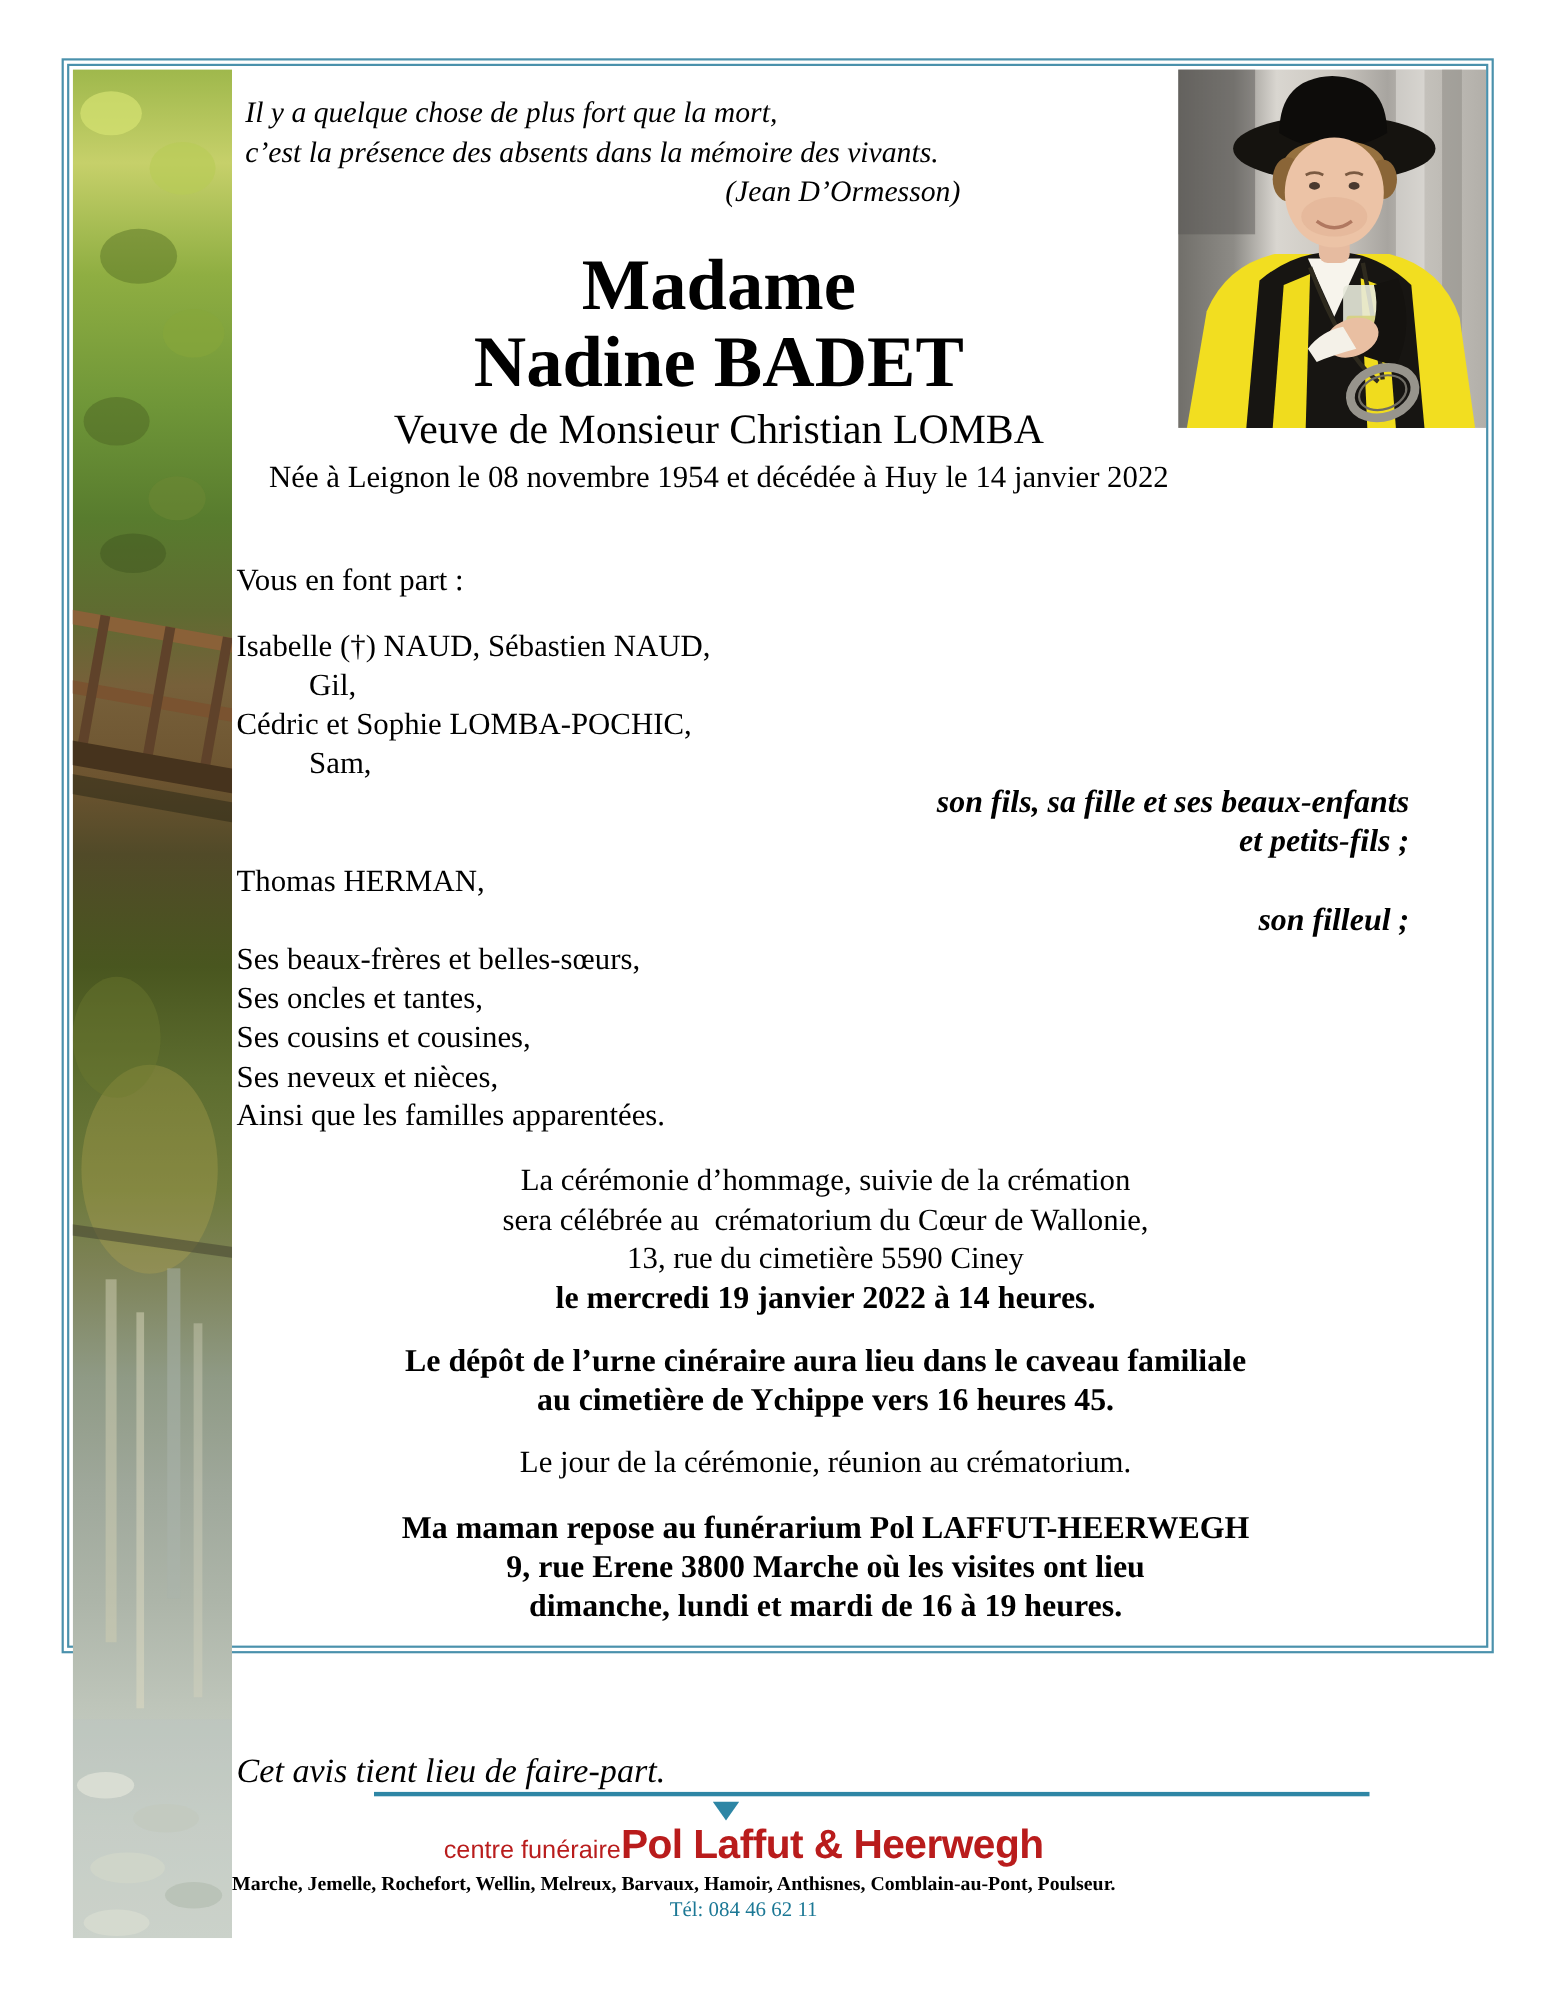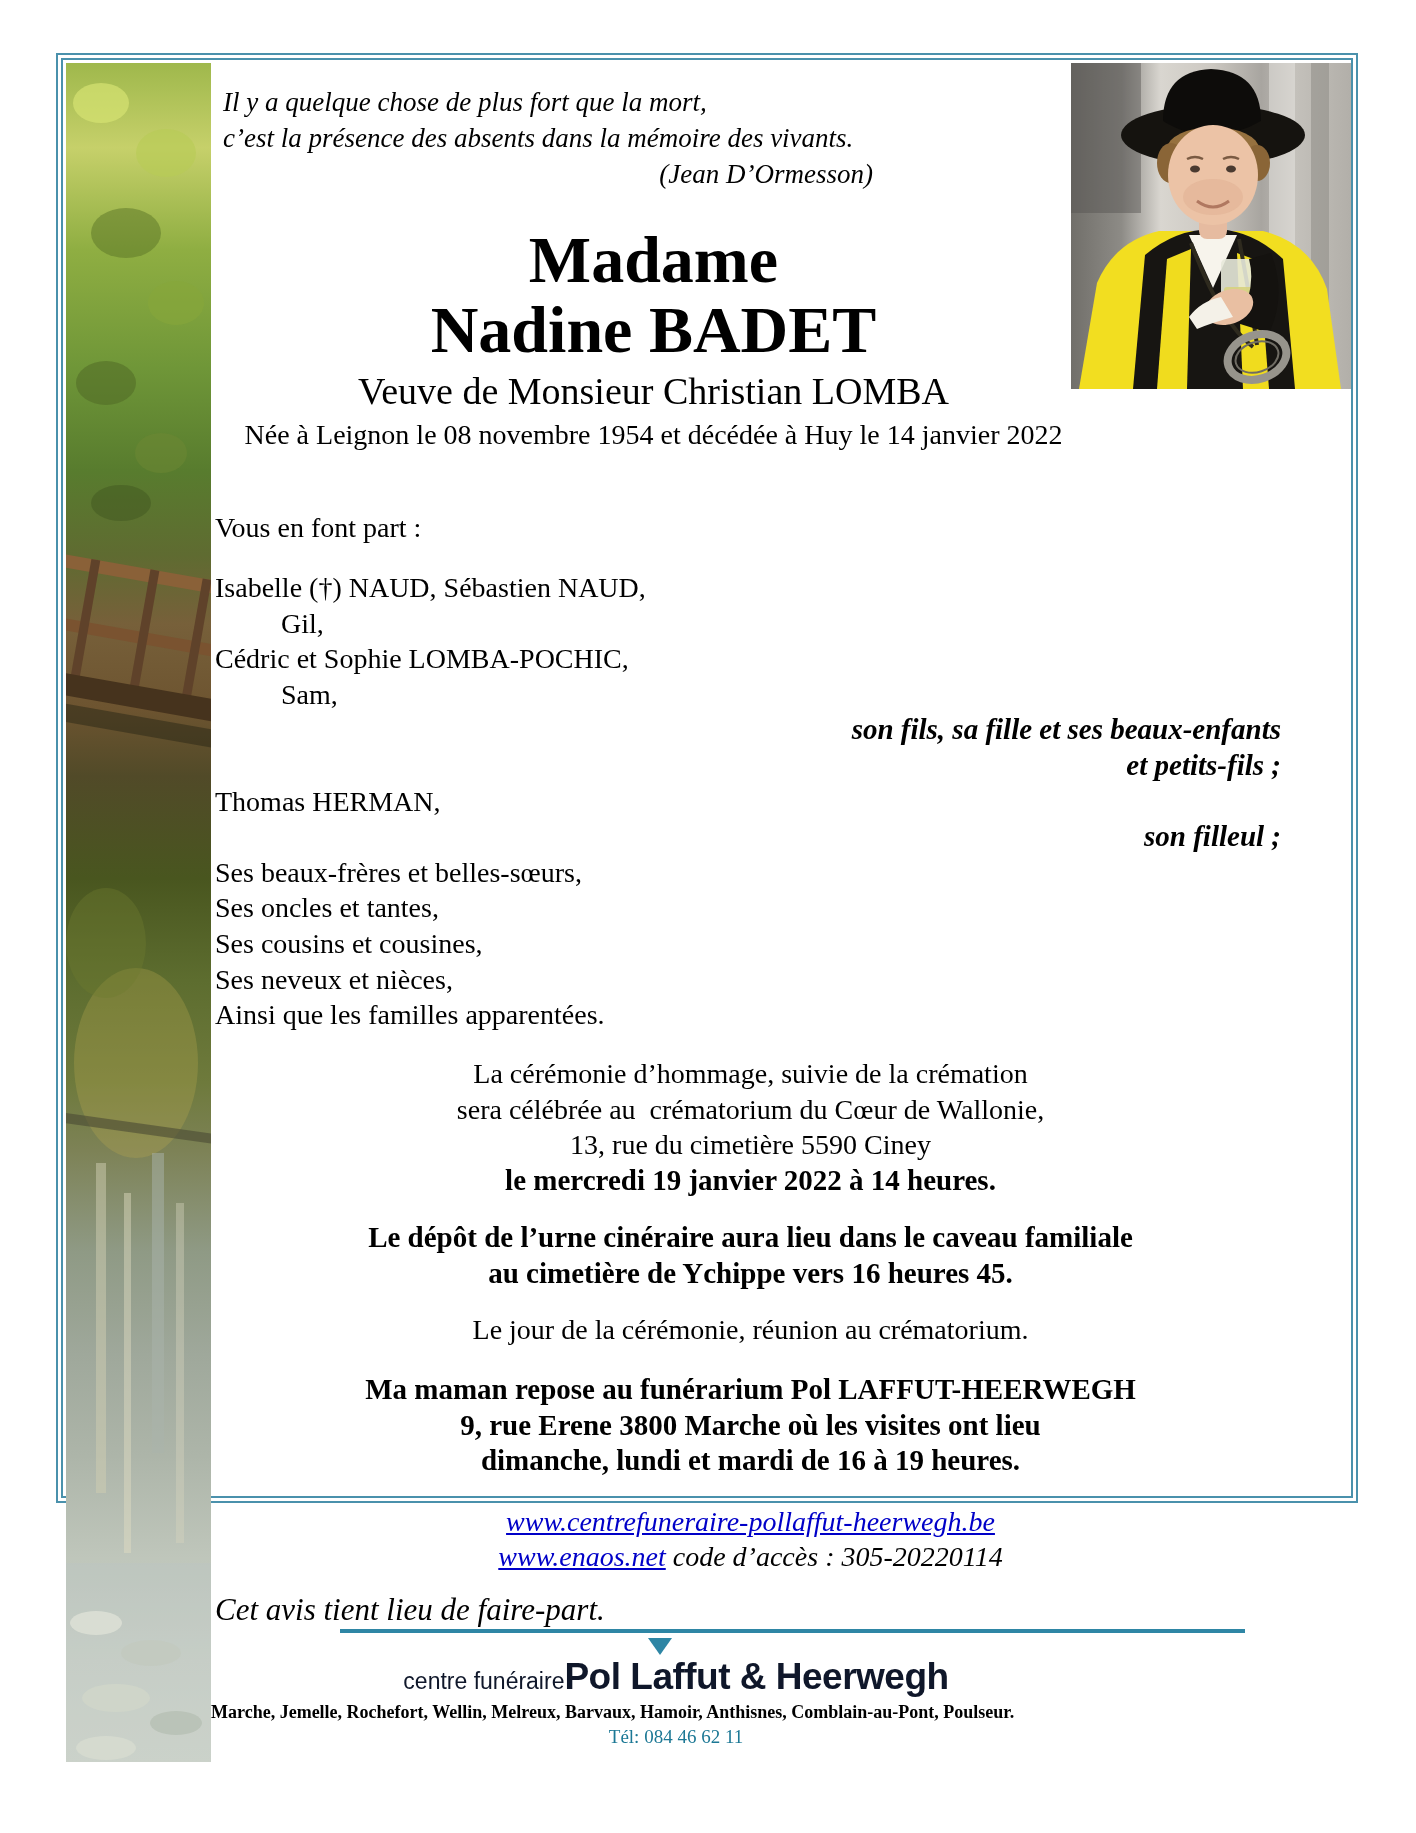--- a/index.html
+++ b/index.html
@@ -34,21 +34,21 @@
   #ceremony .b{font-weight:bold;font-size:29px;}
   .pre{white-space:pre;}
   #urn{left:235px;top:1160px;font-weight:bold;font-size:29px;line-height:35.5px;}
   #reunion{left:235px;top:1254px;font-size:28px;}
   #funerarium{left:235px;top:1312px;font-weight:bold;font-size:29px;line-height:35.5px;}
   #linksblock{left:235px;top:1444px;font-style:italic;font-size:28px;line-height:35px;}
   a.link{color:#0000c8;text-decoration:underline;cursor:pointer;}
   #notice{left:152px;top:1532px;font-style:italic;font-size:31px;}
   #notice-line{left:277px;top:1569px;width:905px;height:4px;background:#2e86a5;}
   #tri{left:585px;top:1578px;width:0;height:0;border-left:12px solid transparent;border-right:12px solid transparent;border-top:17px solid #2e86a5;}
-  #brand{left:148px;top:1596px;width:930px;display:flex;justify-content:center;align-items:baseline;color:#0f172a;font-family:"Liberation Sans", sans-serif;}
+  #brand{left:148px;top:1596px;width:930px;display:flex;justify-content:center;align-items:baseline;color:#b91c1c;font-family:"Liberation Sans", sans-serif;}
   .brand-prefix{font-size:23px;}
   .brand-name{font-size:37px;font-weight:bold;letter-spacing:-0.5px;}
   #cities{left:148px;top:1642px;width:930px;text-align:left;font-weight:bold;font-size:18px;color:#000000;}
   #tel{left:148px;top:1666px;width:930px;text-align:center;font-weight:normal;font-size:19px;color:#1c7895;}
 </style>
 </head>
 <body>
 
 <div id="doc">
 
@@ -216,29 +216,20 @@
   </div>
 
   <div class="abs centerblock" id="reunion">Le jour de la cérémonie, réunion au crématorium.</div>
 
   <div class="abs centerblock" id="funerarium">
     <div class="pre">Ma maman repose au funérarium Pol LAFFUT-HEERWEGH</div>
     <div class="pre">9, rue Erene 3800 Marche où les visites ont lieu</div>
     <div class="pre">dimanche, lundi et mardi de 16 à 19 heures.</div>
   </div>
 
-  <div class="abs centerblock" id="linksblock">
-    <div>
-      <a class="link">www.centrefuneraire-pollaffut-heerwegh.be</a>
-    </div>
-    <div>
-      <a class="link">www.enaos.net</a>
-      <span>code d’accès : 305-20220114</span>
-    </div>
-  </div>
 
   <div class="abs" id="notice"><span>Cet avis </span><span>tient lieu de faire-part.</span></div>
   <div class="abs" id="notice-line"></div>
 
   <div class="abs" id="tri"></div>
   <div class="abs" id="brand">
     <span class="brand-prefix">centre funéraire</span>
     <span class="brand-name">Pol Laffut &amp; Heerwegh</span>
   </div>
   <div class="abs" id="cities">Marche, Jemelle, Rochefort, Wellin, Melreux, Barvaux, Hamoir, Anthisnes, Comblain-au-Pont, Poulseur.</div>

